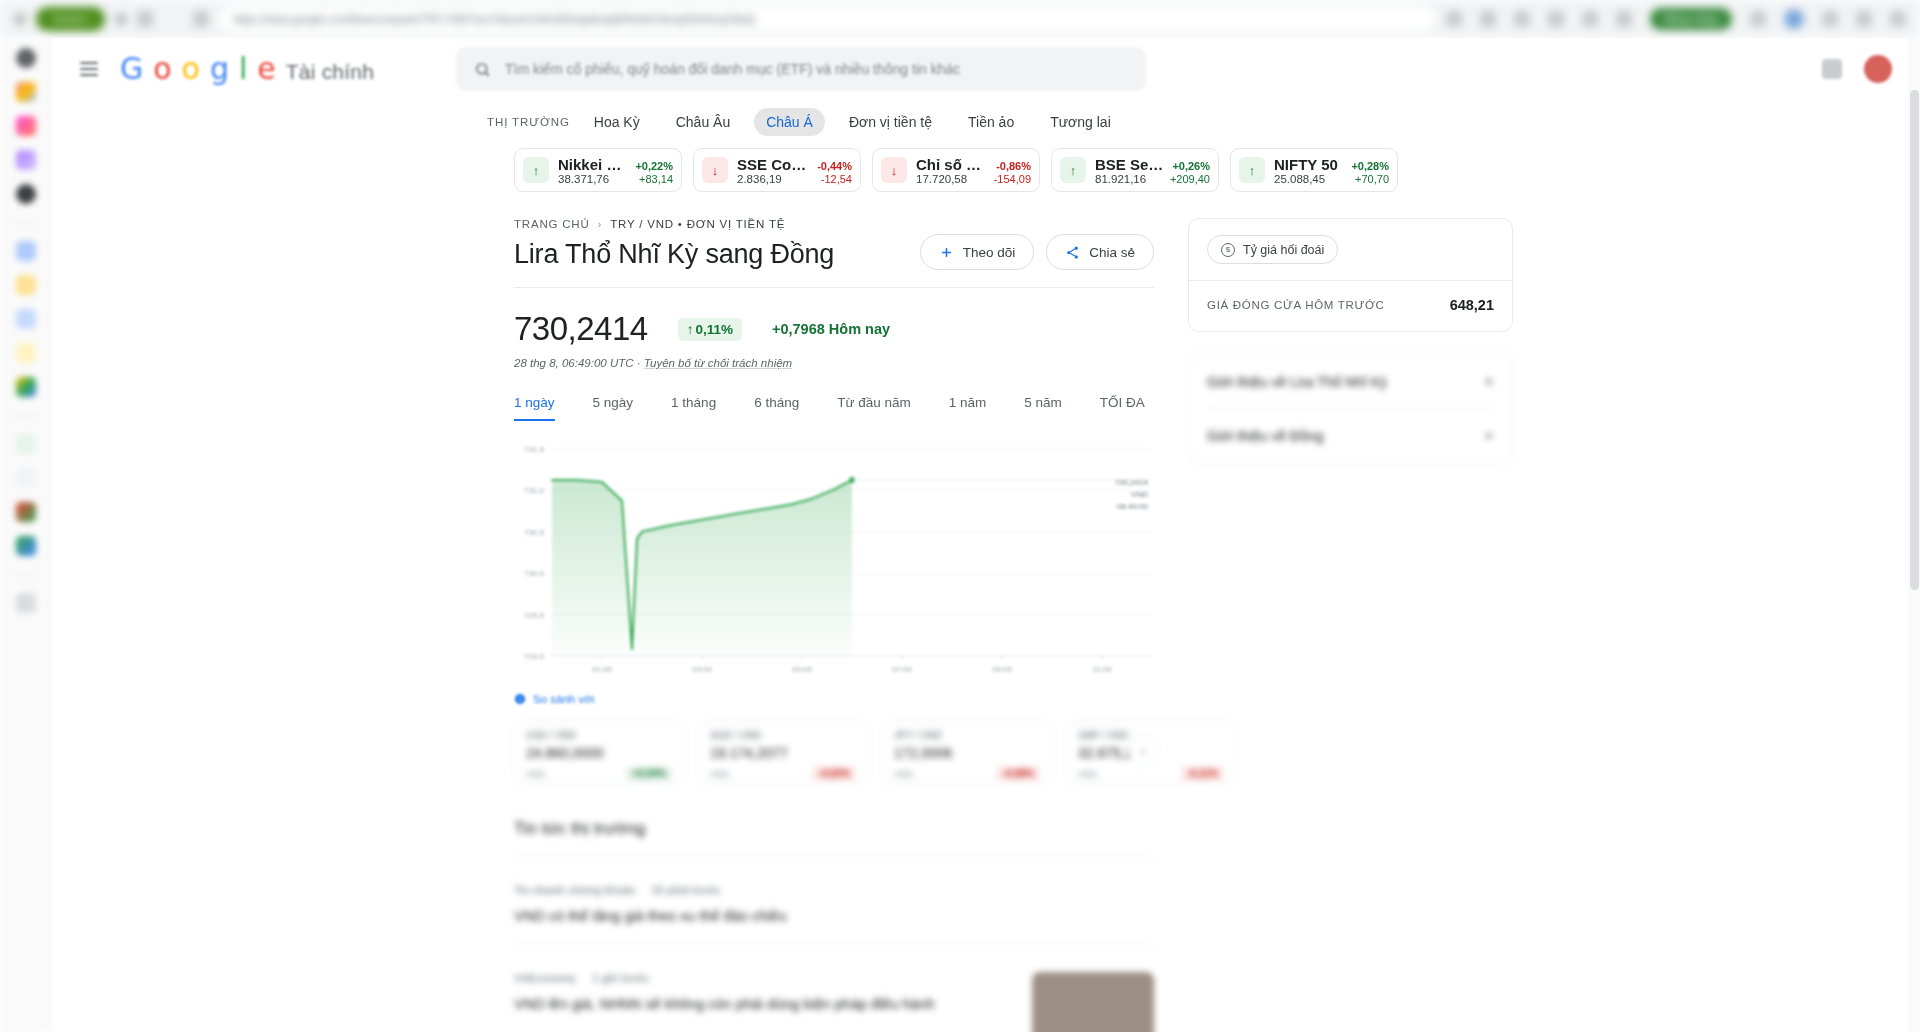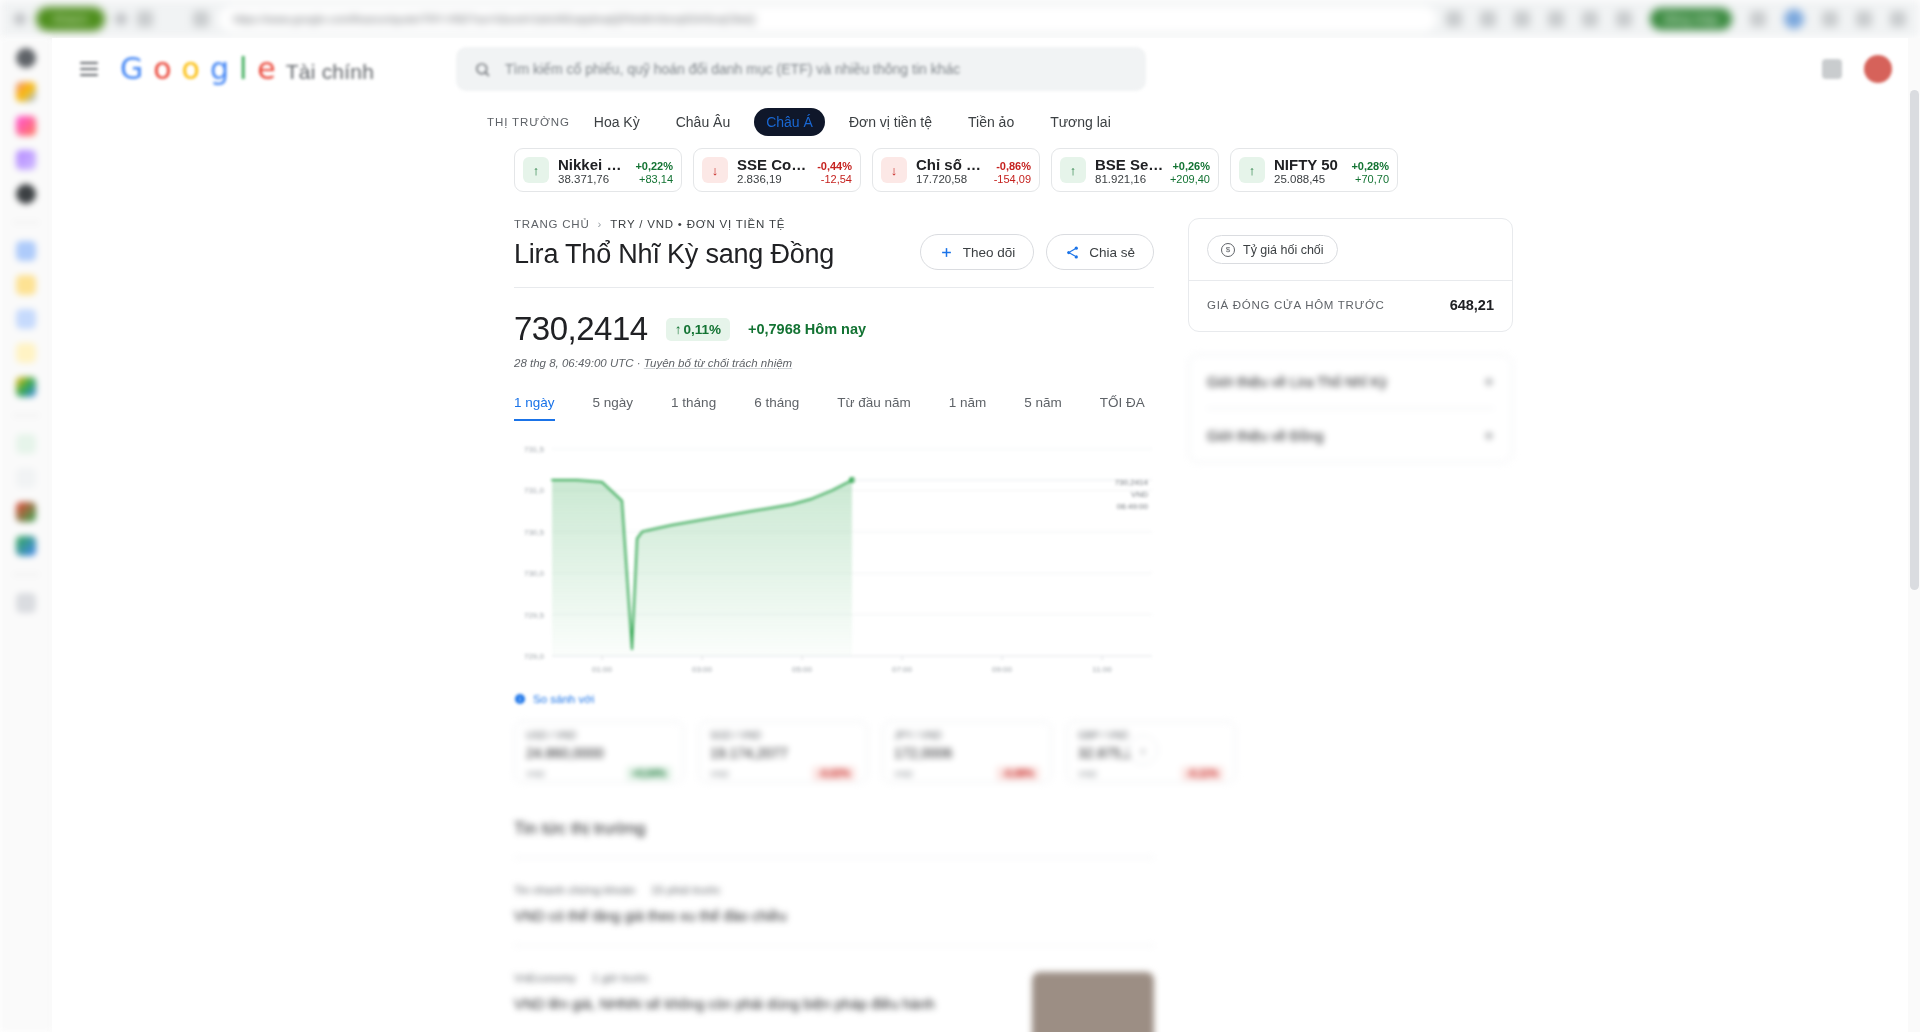--- a/index.html
+++ b/index.html
@@ -79,21 +79,21 @@
   .hdr-sq { width: 20px; height: 20px; border-radius: 4px; background: #c9ccce; }
   #gf-avatar { width: 28px; height: 28px; border-radius: 50%; background: #d6625a; }
 
   
   #market-nav {
     display: flex; align-items: center; gap: 12px;
     padding: 8px 28px 0 435px; font-size: 14px; color: #3c4043;
   }
   #market-nav .mk-label { font-size: 11.5px; letter-spacing: .9px; color: #5f6368; text-transform: uppercase; }
   #market-nav .mk-item { padding: 6px 12px; border-radius: 16px; cursor: pointer; white-space: nowrap; }
-  #market-nav .mk-item.active { background: #0f172a; color: #1967d2; }
+  #market-nav .mk-item.active { background: #e5e5e5; color: #1967d2; }
 
   
   #ticker-strip {
     display: flex; gap: 11px; padding: 12px 28px 0 462px;
   }
   .ticker-card {
     width: 168px; height: 44px; border: 1px solid #e4e6e8; border-radius: 9px;
     background: #fff; display: flex; align-items: center; gap: 9px; padding: 0 8px; flex: none;
   }
   .ticker-arrow {
@@ -133,21 +133,21 @@
   .pill-btn {
     height: 36px; border: 1px solid #dadce0; border-radius: 18px; background: #fff;
     display: flex; align-items: center; gap: 9px; padding: 7px 18px;
     font-size: 13.5px; color: #3c4043; cursor: pointer; white-space: nowrap;
   }
   .pill-btn svg { flex: none; }
 
   #title-divider { height: 1px; background: #e8eaed; margin: 17px 0 0 0; }
 
   
-  #price-row { display: flex; align-items: center; gap: 18px; margin-top: 22px; }
+  #price-row { display: flex; align-items: center; gap: 30px; margin-top: 22px; }
   #price-value { font-size: 33px; font-weight: 400; letter-spacing: -.5px; color: #202124; }
   #price-badge {
     background: #e6f4ea; color: #137333; border-radius: 5px;
     padding: 4px 9px; font-size: 13.5px; font-weight: bold; display: flex; align-items: center; gap: 2px;
   }
   #price-delta { font-size: 14.5px; font-weight: bold; color: #137333; }
   #price-meta { margin-top: 9px; font-size: 11.5px; color: #5f6368; font-style: italic; }
   #price-meta .link { color: #5f6368; text-decoration: underline; text-decoration-color: #cfd3d6; }
 
   
@@ -595,21 +595,21 @@
       </div>
 
     </div>
 
     <div id="side-col">
 
       <div class="side-card">
         <div id="side-top">
           <span id="fx-chip">
             <span class="coin">$</span>
-            <span>Tỷ giá hối chối</span>
+            <span>Tỷ giá hối đoái</span>
           </span>
         </div>
         <div id="side-divider"></div>
         <div id="prev-close">
           <span id="prev-close-label">GIÁ ĐÓNG CỬA HÔM TRƯỚC</span>
           <span id="prev-close-value">648,21</span>
         </div>
       </div>
 
       <div class="side-card b2" id="about-card">

